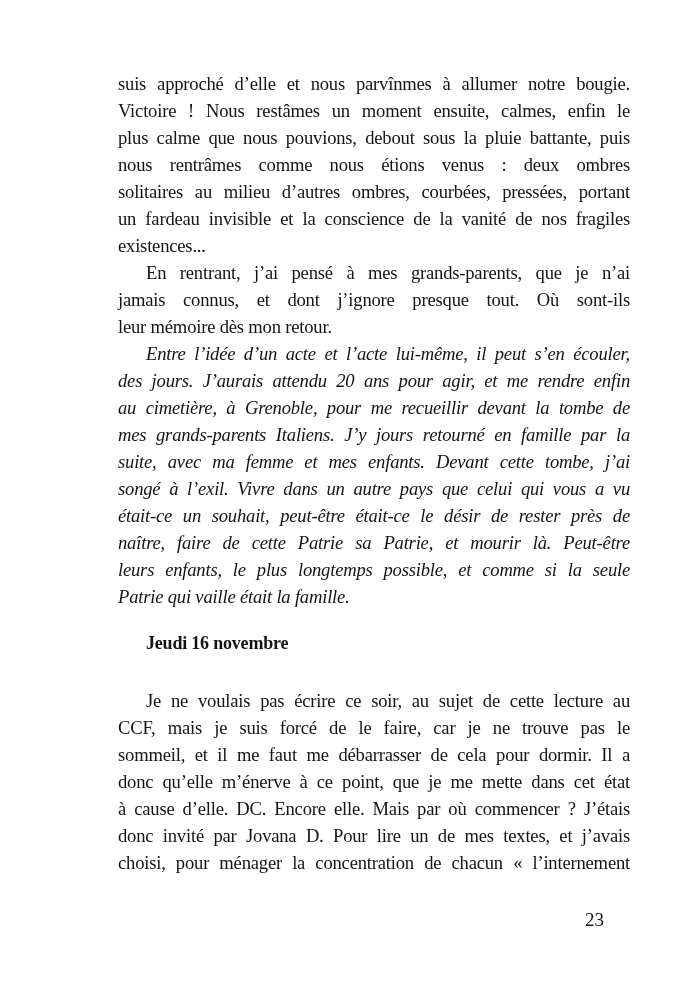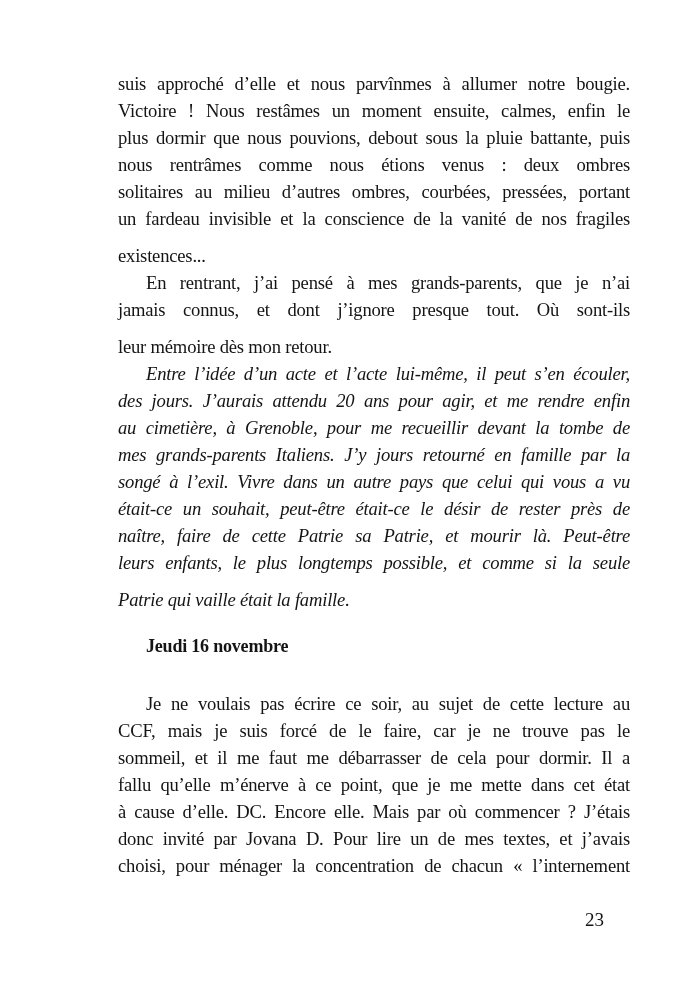--- a/index.html
+++ b/index.html
@@ -32,21 +32,20 @@
   p.para.italic {
     font-style: italic;
   }
   .ln {
     display: block;
     text-align: justify;
     text-align-last: justify;
   }
   .ln.end {
     text-align-last: left;
-    margin-top: 10px;
   }
   .ln.ind {
     text-indent: 28px;
   }
   h2.heading {
     font-size: 18px;
     font-weight: bold;
     line-height: 27px;
     margin: 20px 0 30px 0;
     text-indent: 28px;
@@ -64,52 +63,53 @@
 </style>
 </head>
 <body>
 
 <div class="page">
   <div class="text-block">
 
     <p class="para">
       <span class="ln">suis approché d’elle et nous parvînmes à allumer notre bougie.</span>
       <span class="ln">Victoire ! Nous restâmes un moment ensuite, calmes, enfin le</span>
-      <span class="ln">plus dormir que nous pouvions, debout sous la pluie battante, puis</span>
+      <span class="ln">plus calme que nous pouvions, debout sous la pluie battante, puis</span>
       <span class="ln">nous rentrâmes comme nous étions venus : deux ombres</span>
       <span class="ln">solitaires au milieu d’autres ombres, courbées, pressées, portant</span>
       <span class="ln">un fardeau invisible et la conscience de la vanité de nos fragiles</span>
       <span class="ln end">existences...</span>
     </p>
 
     <p class="para">
       <span class="ln ind">En rentrant, j’ai pensé à mes grands-parents, que je n’ai</span>
       <span class="ln">jamais connus, et dont j’ignore presque tout. Où sont-ils</span>
       <span class="ln end">leur mémoire dès mon retour.</span>
     </p>
 
     <p class="para italic">
       <span class="ln ind">Entre l’idée d’un acte et l’acte lui-même, il peut s’en écouler,</span>
       <span class="ln">des jours. J’aurais attendu 20 ans pour agir, et me rendre enfin</span>
       <span class="ln">au cimetière, à Grenoble, pour me recueillir devant la tombe de</span>
       <span class="ln">mes grands-parents Italiens. J’y jours retourné en famille par la</span>
+      <span class="ln">suite, avec ma femme et mes enfants. Devant cette tombe, j’ai</span>
       <span class="ln">songé à l’exil. Vivre dans un autre pays que celui qui vous a vu</span>
       <span class="ln">était-ce un souhait, peut-être était-ce le désir de rester près de</span>
       <span class="ln">naître, faire de cette Patrie sa Patrie, et mourir là. Peut-être</span>
       <span class="ln">leurs enfants, le plus longtemps possible, et comme si la seule</span>
       <span class="ln end">Patrie qui vaille était la famille.</span>
     </p>
 
     <h2 class="heading">Jeudi 16 novembre</h2>
 
     <p class="para">
       <span class="ln ind">Je ne voulais pas écrire ce soir, au sujet de cette lecture au</span>
       <span class="ln">CCF, mais je suis forcé de le faire, car je ne trouve pas le</span>
       <span class="ln">sommeil, et il me faut me débarrasser de cela pour dormir. Il a</span>
-      <span class="ln">fallu qu’elle m’énerve à ce point, que je me mette dans cet état</span>
+      <span class="ln">donc qu’elle m’énerve à ce point, que je me mette dans cet état</span>
       <span class="ln">à cause d’elle. DC. Encore elle. Mais par où commencer ? J’étais</span>
       <span class="ln">donc invité par Jovana D. Pour lire un de mes textes, et j’avais</span>
       <span class="ln">choisi, pour ménager la concentration de chacun « l’internement</span>
     </p>
 
   </div>
 
   <div class="folio">23</div>
 </div>
 

